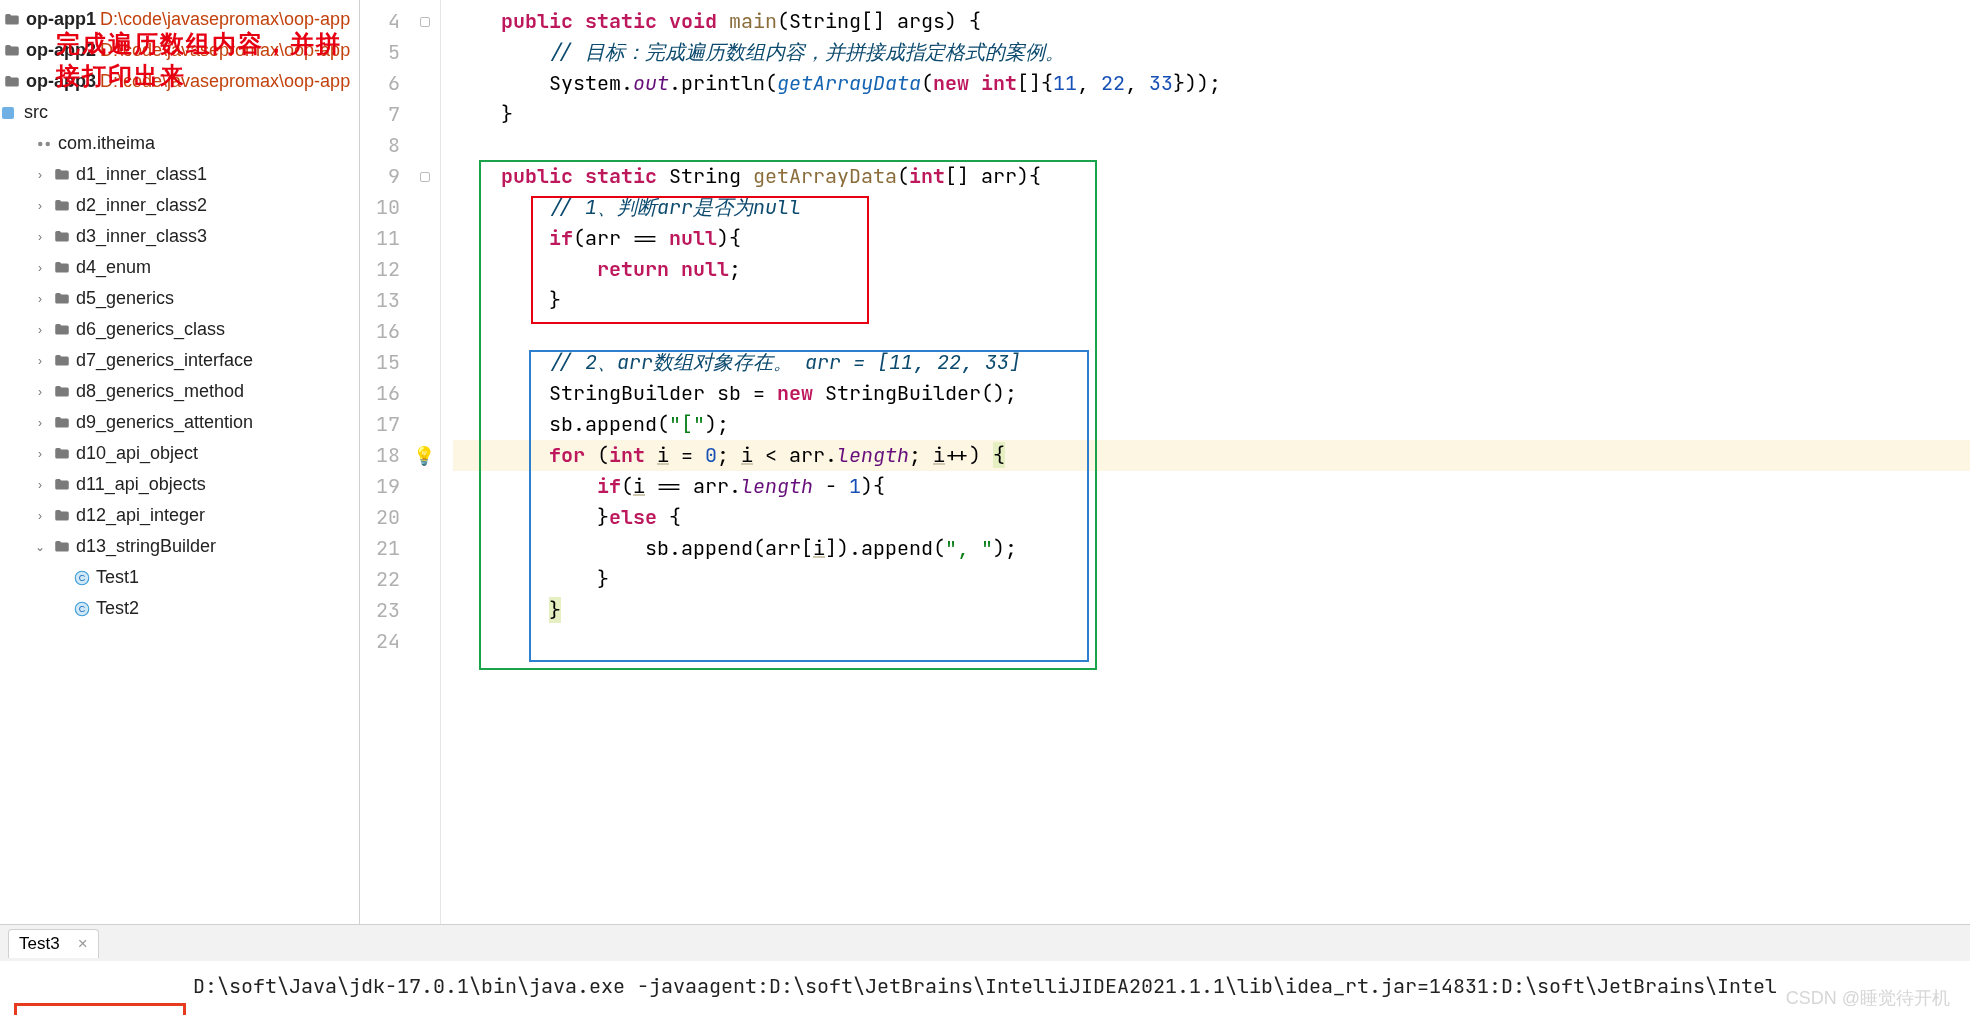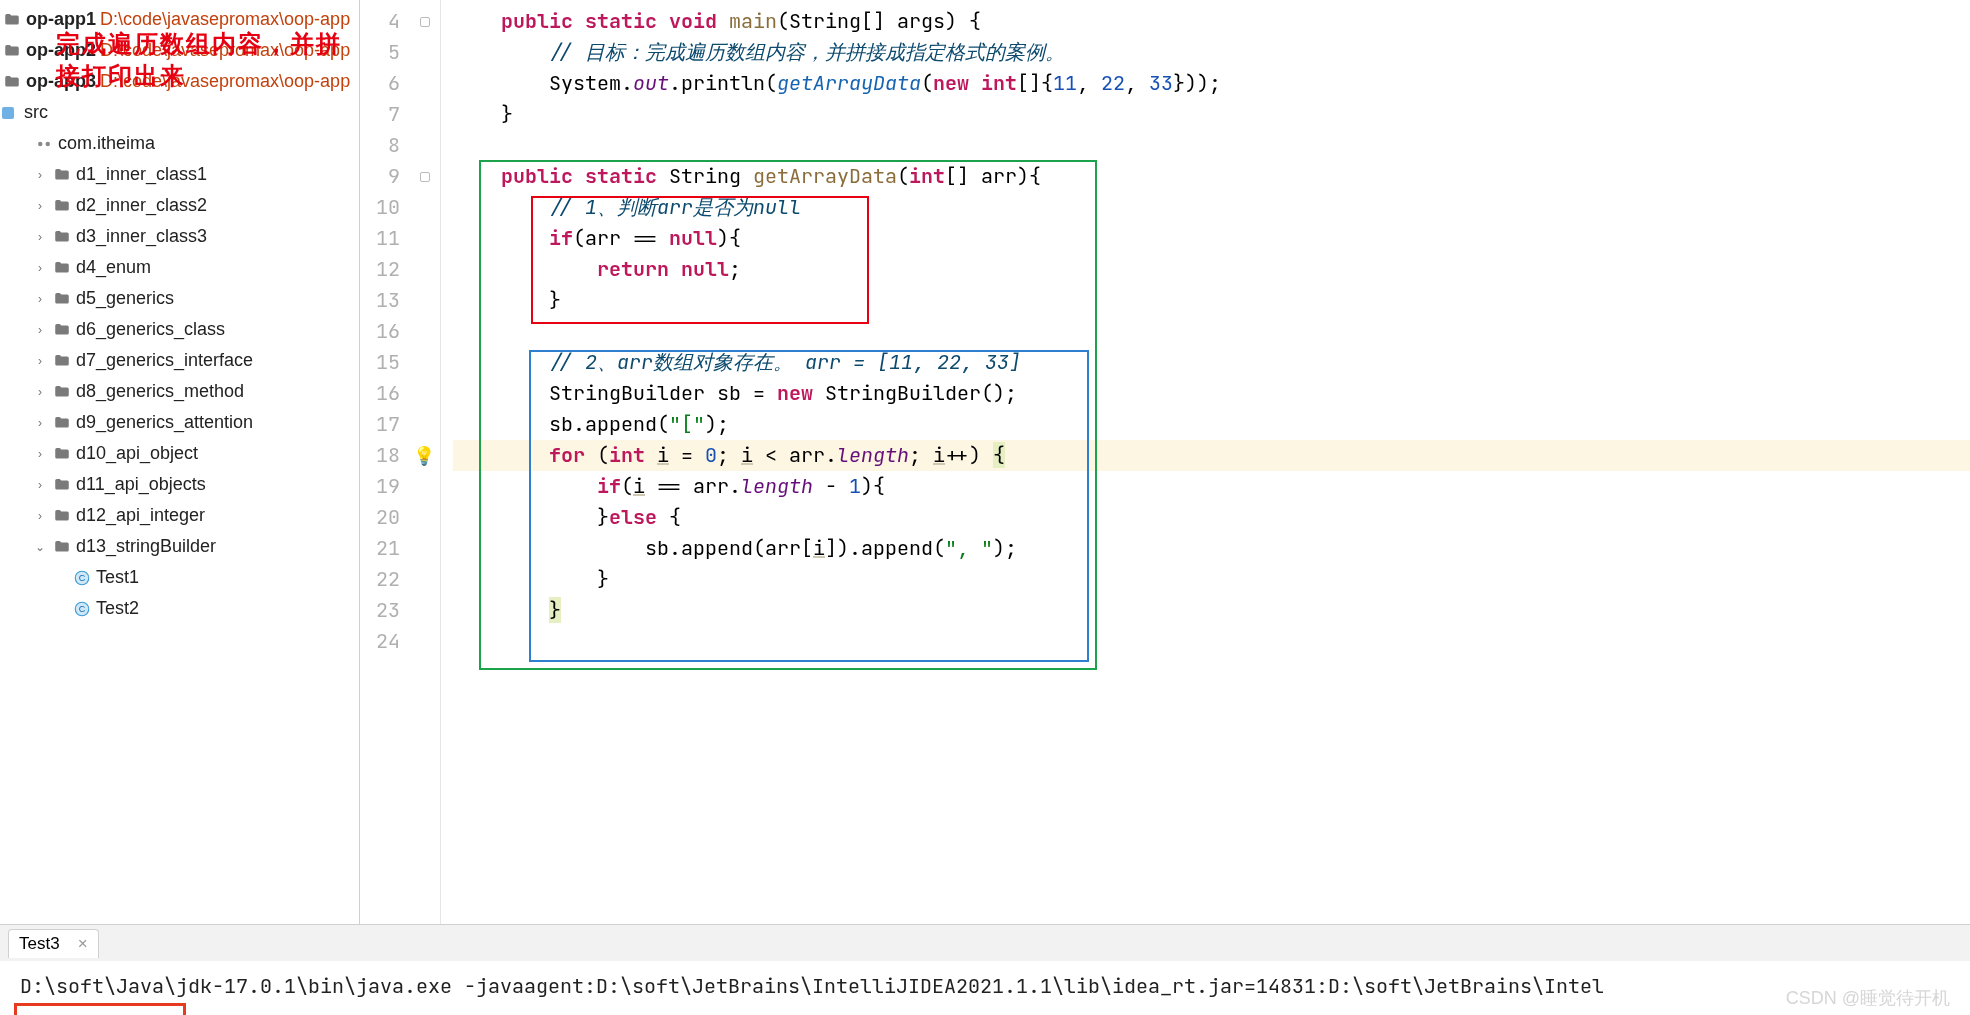--- a/index.html
+++ b/index.html
@@ -46,21 +46,21 @@
   
   .box-green { position: absolute; border: 2px solid #1aa34a; }
   .box-red   { position: absolute; border: 2px solid #e60012; }
   .box-blue  { position: absolute; border: 2px solid #2f7fd1; }
   
   .console-wrap { border-top: 1px solid #d0d0d0; background: #fafafa; }
   .console-tabbar { display: flex; align-items: center; height: 36px; padding-left: 8px; gap: 8px; background: #f2f2f2; }
   .console-tabbar .ctab { display: flex; align-items: center; gap: 18px; padding: 4px 10px; background: #fff; border: 1px solid #d0d0d0; border-bottom: none; border-radius: 4px 4px 0 0; font-size: 17px; }
   .console-tabbar .ctab .close { color: #999; }
   .console-body { font-family: "JetBrains Mono","Consolas",monospace; font-size: 20px; padding: 10px 20px 14px; background: #fff; position: relative; color: #222; }
-  .console-line { height: 30px; line-height: 30px; white-space: pre; }
+  .console-line { height: 30px; line-height: 30px; white-space: pre; text-align: center; }
   .box-red2 { position: absolute; border: 3px solid #e63b1f; left: 14px; top: 42px; width: 172px; height: 34px; }
   .watermark { position: fixed; right: 20px; bottom: 5px; color: #d6d6d6; font-size: 18px; font-family: sans-serif; }
 </style>
 </head>
 <body>
 
 <div class="root">
   <div class="main-area">
 
     <div class="sidebar">

